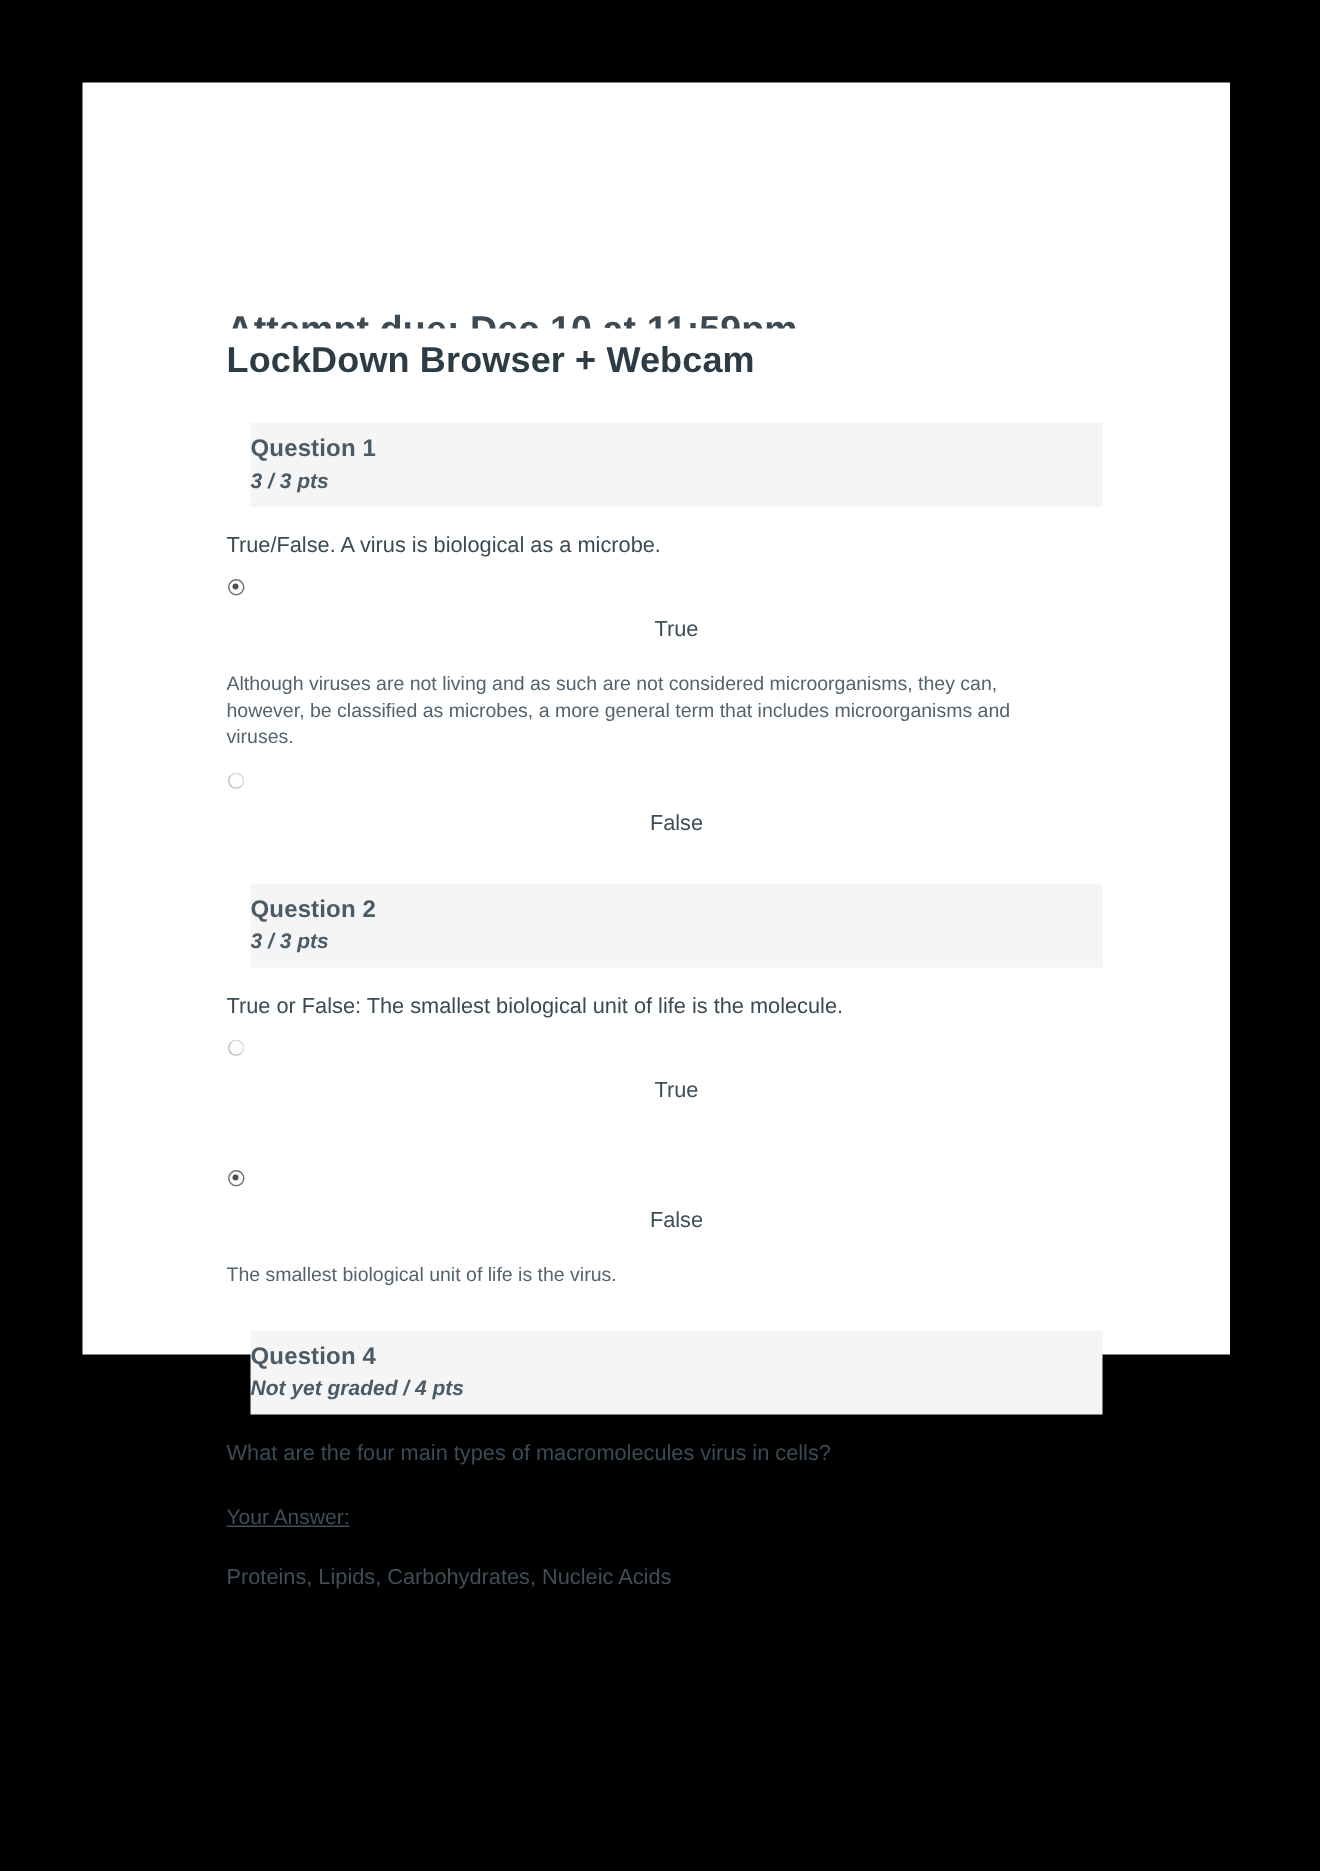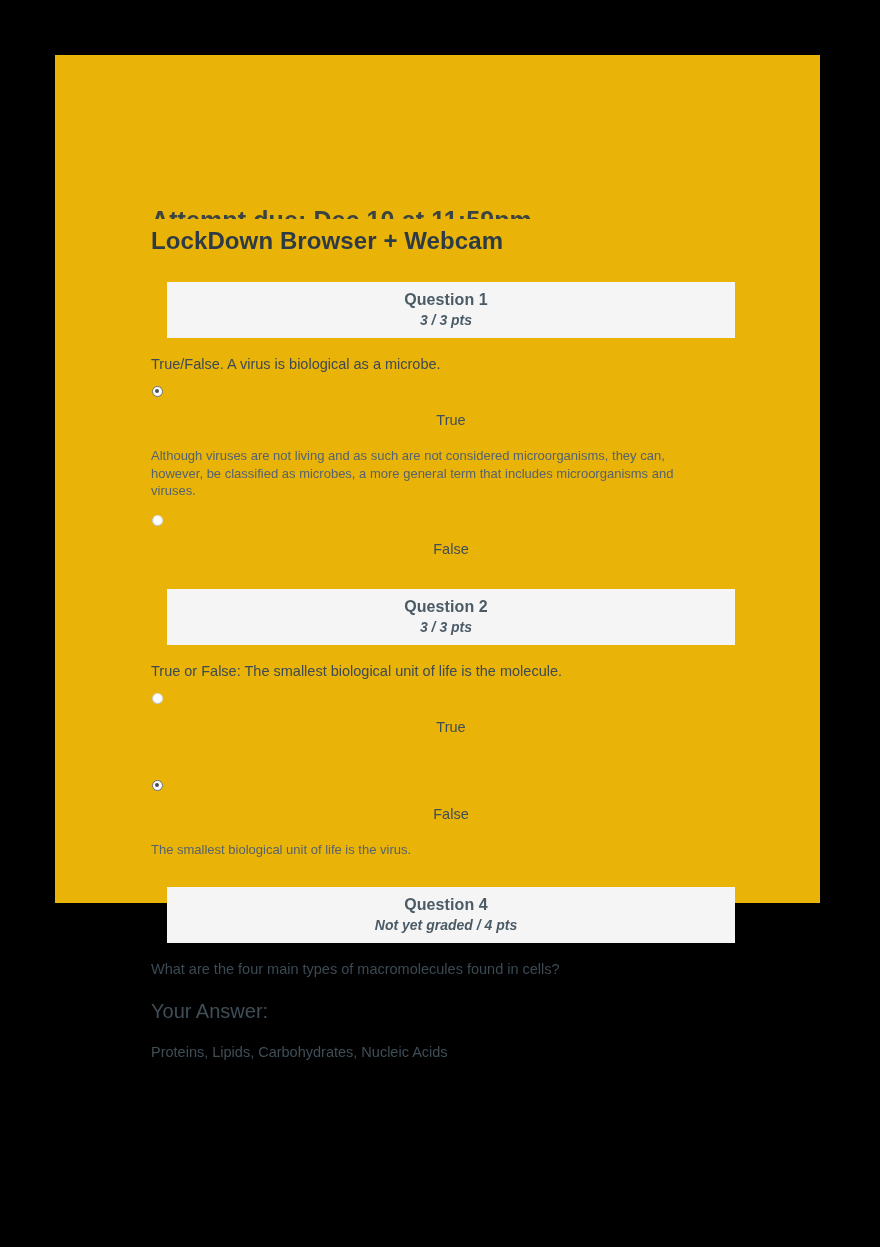--- a/index.html
+++ b/index.html
@@ -12,21 +12,21 @@
     height: 1247px;
     font-family: "Liberation Sans", sans-serif;
     overflow: hidden;
   }
   .page-sheet {
     position: absolute;
     left: 55px;
     top: 55px;
     width: 765px;
     height: 848px;
-    background: #eab308;
+    background: #ffffff;
   }
   .content {
     position: absolute;
     left: 96px;
     top: 150px;
     width: 600px;
   }
   .clipped-heading {
     height: 14px;
     overflow: hidden;
@@ -46,21 +46,20 @@
     margin: 0 0 27px 0;
     line-height: 28px;
   }
   .question-block {
     margin-bottom: 4px;
   }
   .q-header {
     background: #f5f5f5;
     padding: 8px 10px 9px 0px;
     margin: 16px;
-    text-align: center;
   }
   .q-header-inner {
     padding-left: 0;
   }
   .q-name {
     color: #4b5b66;
     font-size: 16px;
     font-weight: bold;
     letter-spacing: 0.1px;
     margin: 0 0 3px 0;
@@ -128,23 +127,24 @@
     color: #54636d;
     font-size: 13px;
     line-height: 17.5px;
     margin: 18px 0 0 0;
     max-width: 557px;
   }
   .spacer-lg { height: 44px; }
   .spacer-sm { height: 15px; }
   .your-answer-label {
     color: #3f4e57;
-    font-size: 20px;
+    font-size: 14px;
     line-height: 18px;
     margin: 23px 0 0 0;
+    text-decoration: underline;
   }
   .your-answer-text {
     color: #3f4e57;
     font-size: 14.5px;
     line-height: 18px;
     margin: 23px 0 16px 0;
   }
   .q2-block { margin-top: 31px; }
   .q3-block { margin-top: 29px; }
 </style>
@@ -210,19 +210,19 @@
       </div>
     </div>
 
     <div class="question-block q3-block">
       <div class="q-header">
         <div class="q-header-inner">
           <div class="q-name">Question 4</div>
           <div class="q-points">Not yet graded / 4 pts</div>
         </div>
       </div>
-      <p class="q-text">What are the four main types of macromolecules found in cells?</p>
+      <p class="q-text">What are the four main types of macromolecules virus in cells?</p>
       <p class="your-answer-label">Your Answer:</p>
       <p class="your-answer-text">Proteins, Lipids, Carbohydrates, Nucleic Acids</p>
     </div>
 
   </div>
 </div>
 
 </body></html>

